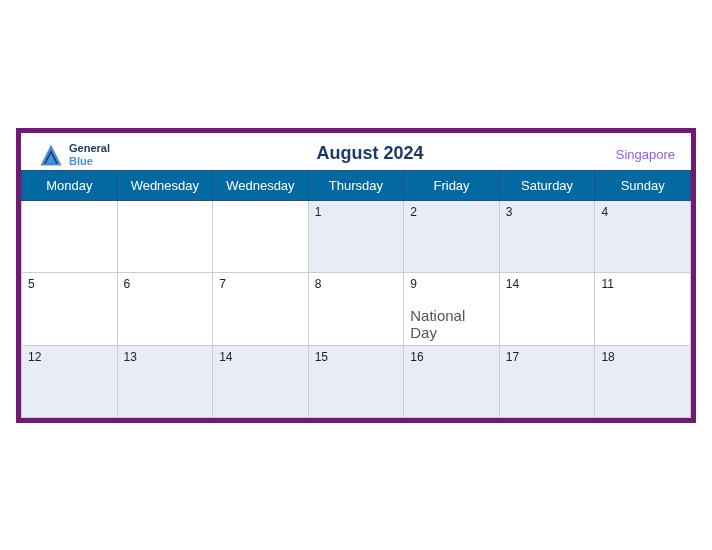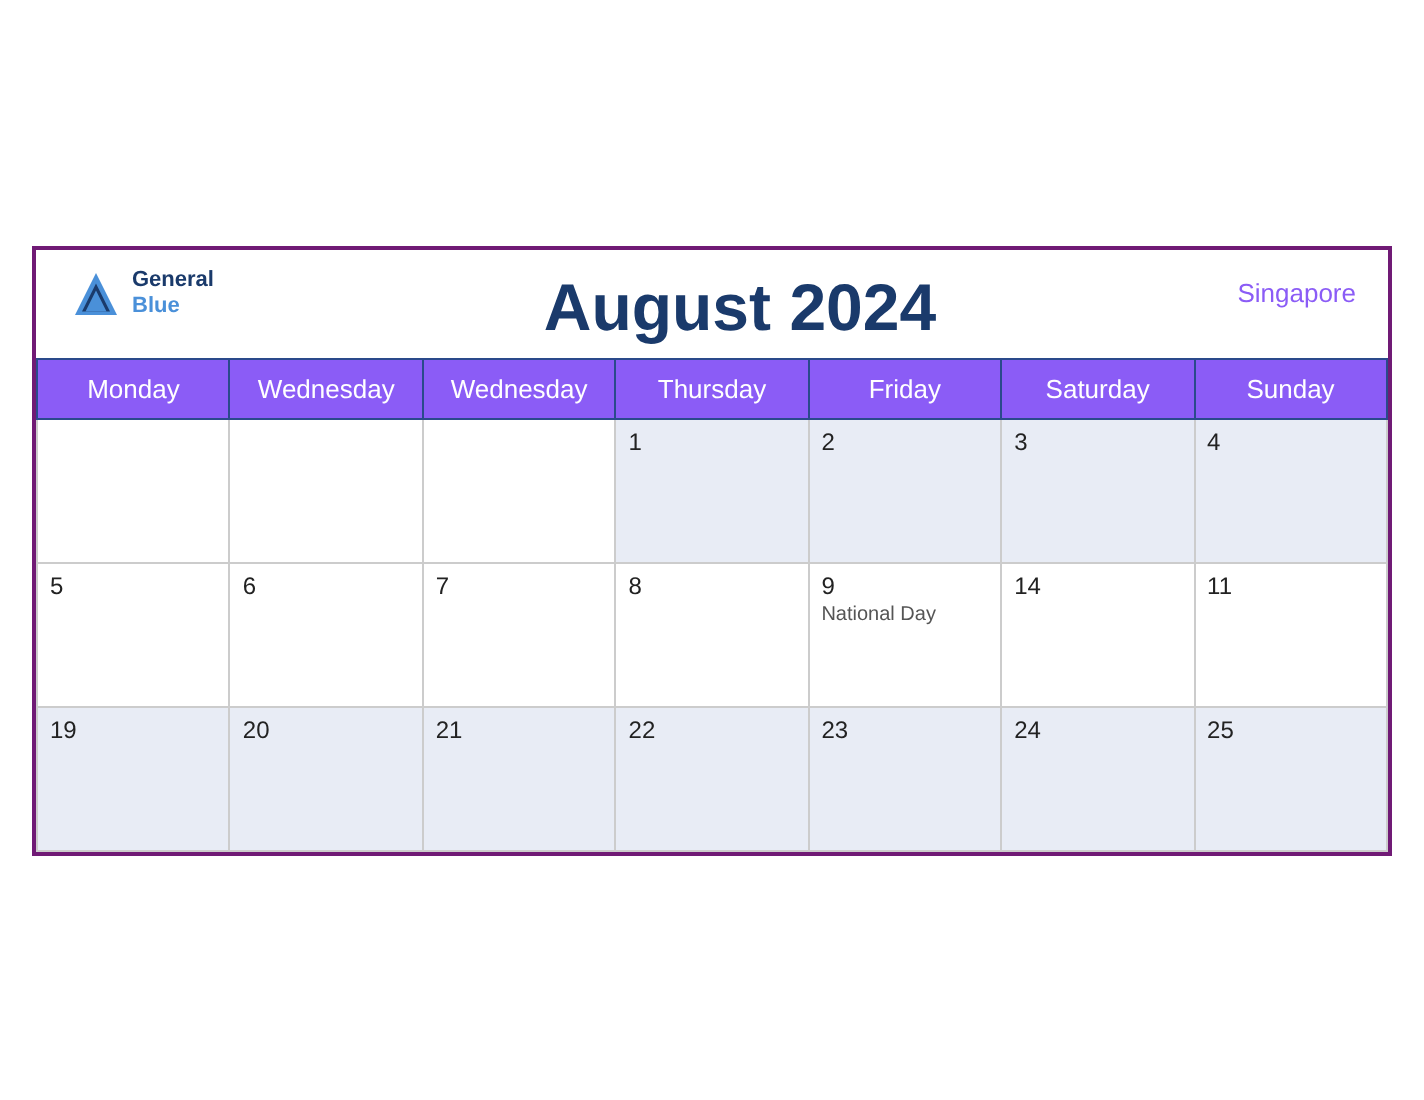--- a/index.html
+++ b/index.html
@@ -7,21 +7,21 @@
       background: #fff;
       font-family: Arial, sans-serif;
       display: flex;
       justify-content: center;
       align-items: center;
       width: 712px;
       height: 550px;
     }
     .calendar-wrapper {
       width: 680px;
-      border: 2px solid #701a75;
+      border: 5px solid #701a75;
       background: #fff;
     }
     .calendar-header {
       display: flex;
       align-items: center;
       justify-content: center;
       padding: 10px 16px 6px;
       position: relative;
     }
     .logo-area {
@@ -39,39 +39,39 @@
       line-height: 1.1;
     }
     .logo-text span {
       color: #4a90d9;
     }
     .logo-icon {
       width: 28px;
       height: 28px;
     }
     .month-title {
-      font-size: 33px;
+      font-size: 18px;
       font-weight: bold;
       color: #1a3a6b;
       text-align: center;
       margin-left: 28px;
     }
     .country-label {
       position: absolute;
       right: 16px;
       top: 14px;
       font-size: 13px;
       color: #8b5cf6;
     }
     .calendar-grid {
       width: 100%;
       border-collapse: collapse;
     }
     .calendar-grid th {
-      background: #8b5cf6;
+      background: #0369a1;
       color: #fff;
       text-align: center;
       padding: 7px 4px;
       font-size: 13px;
       font-weight: normal;
       border: 1px solid #2a4a8b;
     }
     .calendar-grid td {
       border: 1px solid #ccc;
       vertical-align: top;
@@ -88,23 +88,23 @@
     .calendar-grid tr:nth-child(even) td {
       background: #fff;
     }
     .day-num {
       font-size: 12px;
       font-weight: normal;
       color: #222;
       display: block;
     }
     .holiday-label {
-      font-size: 10px;
+      font-size: 15px;
       color: #555;
-      margin-top: 2px;
+      margin-top: 16px;
       display: block;
     }
     .empty-cell {
       background: #fff !important;
     }
     
     .row-odd td { background: #dce3f0; }
     .row-even td { background: #fff; }
   </style>
 </head>
@@ -173,38 +173,38 @@
             <span class="day-num">9</span>
             <span class="holiday-label">National Day</span>
           </td>
           <td>
             <span class="day-num">14</span>
           </td>
           <td>
             <span class="day-num">11</span>
           </td>
         </tr>
-        <tr class="row-even">
-          <td>
-            <span class="day-num">19</span>
-          </td>
-          <td>
-            <span class="day-num">20</span>
-          </td>
-          <td>
-            <span class="day-num">21</span>
-          </td>
-          <td>
-            <span class="day-num">22</span>
-          </td>
-          <td>
-            <span class="day-num">23</span>
-          </td>
-          <td>
-            <span class="day-num">24</span>
-          </td>
-          <td>
-            <span class="day-num">25</span>
+        <tr class="row-odd">
+          <td>
+            <span class="day-num">12</span>
+          </td>
+          <td>
+            <span class="day-num">13</span>
+          </td>
+          <td>
+            <span class="day-num">14</span>
+          </td>
+          <td>
+            <span class="day-num">15</span>
+          </td>
+          <td>
+            <span class="day-num">16</span>
+          </td>
+          <td>
+            <span class="day-num">17</span>
+          </td>
+          <td>
+            <span class="day-num">18</span>
           </td>
         </tr>
       </tbody>
   </table>
 </div>
 
 </body></html>

